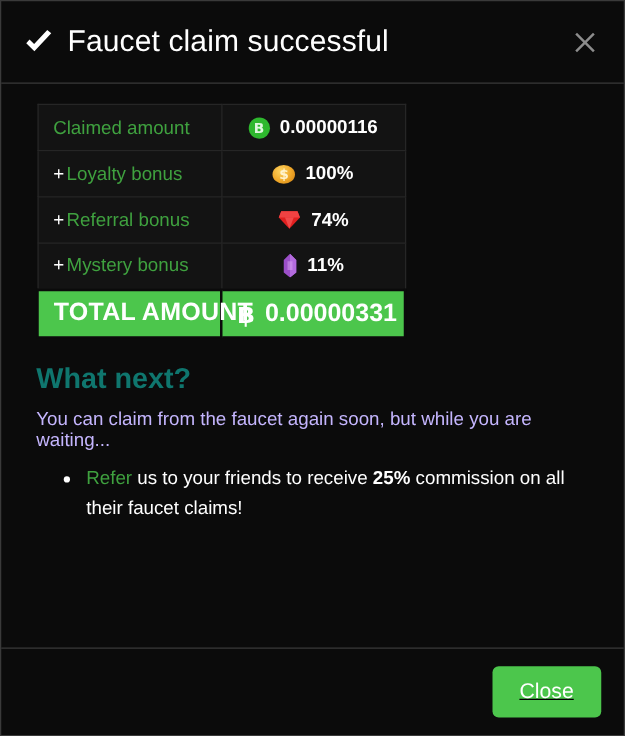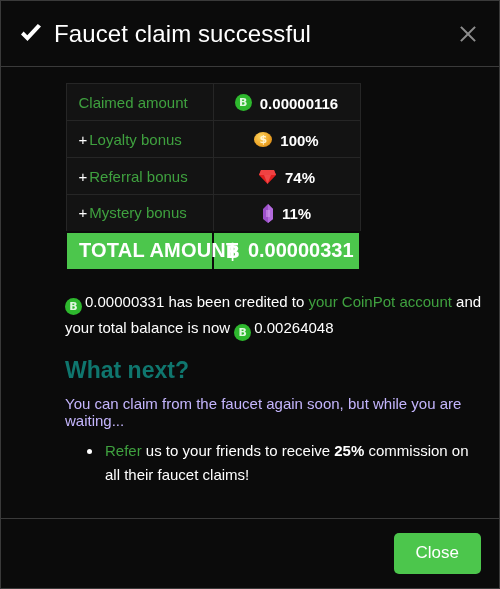--- a/index.html
+++ b/index.html
@@ -60,23 +60,22 @@
     display: flex;
     align-items: center;
     justify-content: center;
     cursor: pointer;
   }
   .close-x svg { display: block; }
 
   
   .modal-body {
     flex: 1 1 auto;
-    padding: 16px 16px 0 16px;
+    padding: 16px 16px 0 28px;
     overflow: hidden;
-    margin-left: 48px;
   }
 
   
   .amount-table {
     border-collapse: collapse;
     table-layout: fixed;
     width: 294px;
     margin-bottom: 18px;
   }
   .amount-table td {
@@ -215,20 +214,21 @@
 
   
   .modal-footer {
     flex: 0 0 70px;
     height: 70px;
     border-top: 1px solid #3a3a3a;
     display: flex;
     align-items: center;
     justify-content: flex-end;
     padding-right: 18px;
+    text-decoration: underline;
   }
   .close-button {
     background: #4cc64c;
     color: #ffffff;
     border: none;
     border-radius: 5px;
     font-size: 17px;
     font-family: "Liberation Sans", sans-serif;
     padding: 10px 22px;
     cursor: pointer;
@@ -308,23 +308,20 @@
           <td class="label">
             <span>TOTAL AMOUNT</span>
           </td>
           <td class="value">
             <span class="ico btc-glyph">฿</span><span class="txt">0.00000331</span>
           </td>
         </tr>
       </tbody>
     </table>
 
-    <p class="credited">
-      <span class="inline-coin coin-btc">B</span><span>0.00000331</span><span> has been credited to </span><a class="lnk">your CoinPot account</a><span> and your total balance is now </span><span class="inline-coin coin-btc">B</span><span>0.00264048</span>
-    </p>
 
     <h2 class="what-next">What next?</h2>
     <p class="intro-line">You can claim from the faucet again soon, but while you are waiting...</p>
 
     <ul class="next-list">
       <li>
         <a class="lnk">Refer</a><span> us to your friends to receive </span><span class="bold">25%</span><span> commission on all their faucet claims!</span>
       </li>
     </ul>
   </div>

